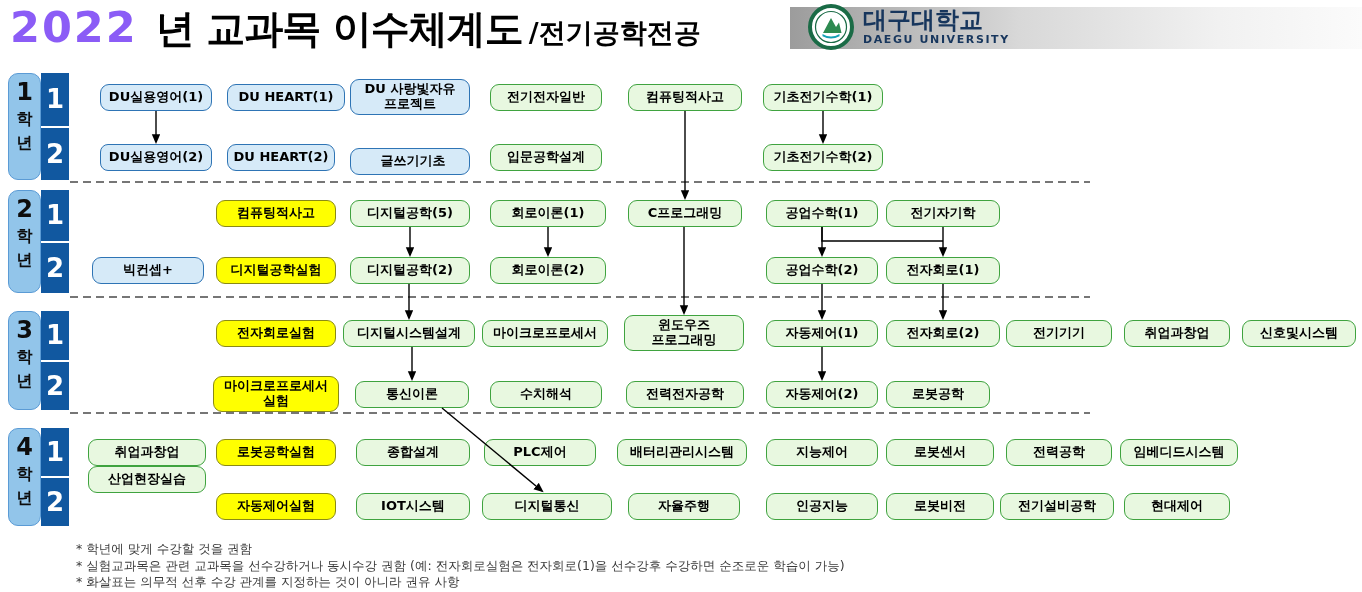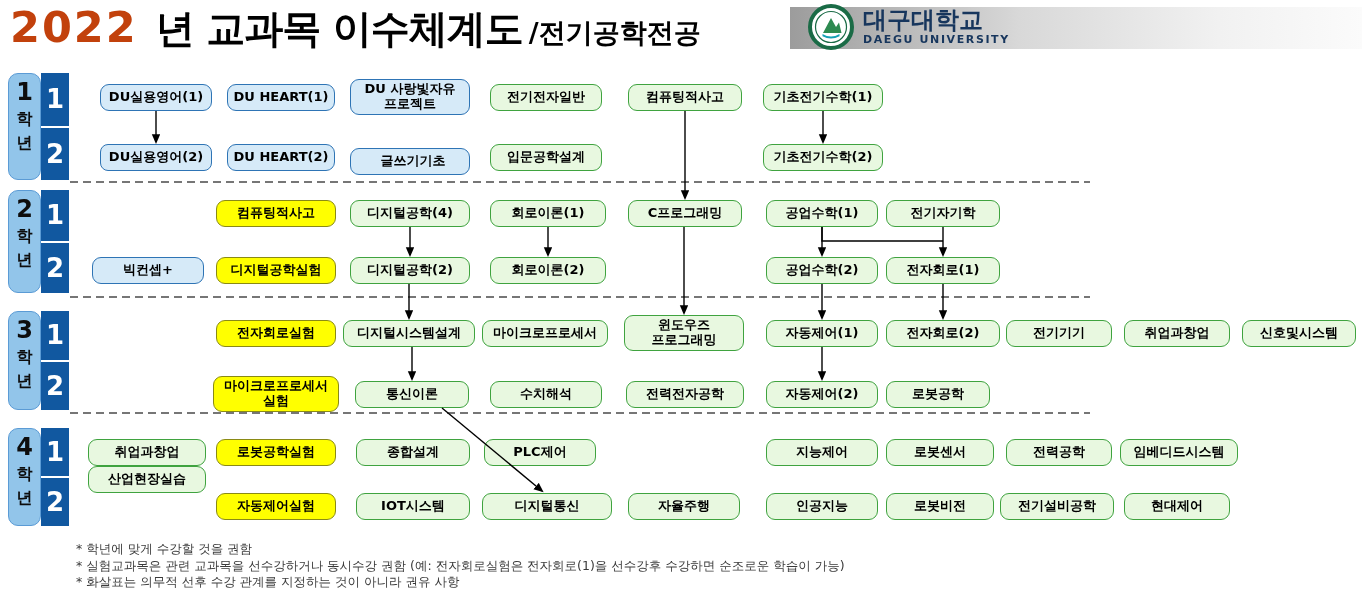--- a/index.html
+++ b/index.html
@@ -1,20 +1,20 @@
 <!DOCTYPE html>
 <html><head>
 <meta charset="utf-8">
 <style>
   html,body{margin:0;padding:0}
   body{font-family:"DejaVu Sans","Liberation Sans",sans-serif;background:#fff}
   .canvas{position:relative;width:1362px;height:592px;background:#fff;overflow:hidden}
 
   .title{position:absolute;left:10px;top:2px;display:flex;align-items:baseline;white-space:nowrap;z-index:4}
-  .t-year{font-size:43px;font-weight:bold;color:#c2410c;letter-spacing:2px}
+  .t-year{font-size:43px;font-weight:bold;color:#8b5cf6;letter-spacing:2px}
   .t-main{font-size:39px;font-weight:900;color:#000;letter-spacing:-1px;margin-left:18px}
   .t-major{font-size:27px;font-weight:bold;color:#000;margin-left:6px}
 
   .banner{position:absolute;left:790px;top:7px;width:572px;height:42px;
           background:linear-gradient(to right,#9c9c9c,#d8d8d8 40%,#f1f1f1 75%,#fbfbfb);z-index:1}
   .logo-wrap{position:absolute;left:808px;top:4px;display:flex;align-items:center;gap:9px;z-index:2}
   .uni-kr{font-size:24px;font-weight:900;color:#17365d;line-height:1.05}
   .uni-en{font-size:11px;font-weight:bold;color:#17365d;letter-spacing:1.6px}
 
   .yearblock{position:absolute;left:8px;width:61px;display:flex;z-index:2}
@@ -107,33 +107,33 @@
         </div>
         <div class="sems">
           <div class="semcell">1</div>
           <div class="semcell">2</div>
         </div>
       </div>
     </div>
 
   <div class="layer">
       <div class="course blue" style="left: 100px; top: 84px; width: 112px; height: 27px;">DU실용영어(1)</div>
-      <div class="course blue" style="left: 227px; top: 84px; width: 108px; height: 27px;">DU HEART(1)</div>
+      <div class="course blue" style="left: 227px; top: 84px; width: 118px; height: 27px;">DU HEART(1)</div>
       <div class="course blue" style="left: 350px; top: 79px; width: 120px; height: 36px;">DU 사랑빛자유
 프로젝트</div>
       <div class="course green" style="left: 490px; top: 84px; width: 112px; height: 27px;">전기전자일반</div>
       <div class="course green" style="left: 628px; top: 84px; width: 114px; height: 27px;">컴퓨팅적사고</div>
       <div class="course green" style="left: 763px; top: 84px; width: 120px; height: 27px;">기초전기수학(1)</div>
       <div class="course blue" style="left: 100px; top: 144px; width: 112px; height: 27px; border-radius: 8px;">DU실용영어(2)</div>
       <div class="course blue" style="left: 227px; top: 144px; width: 108px; height: 27px;">DU HEART(2)</div>
       <div class="course blue" style="left: 350px; top: 148px; width: 120px; height: 27px; padding-left: 8px;">글쓰기기초</div>
       <div class="course green" style="left: 490px; top: 144px; width: 112px; height: 27px;">입문공학설계</div>
       <div class="course green" style="left: 763px; top: 144px; width: 120px; height: 27px;">기초전기수학(2)</div>
       <div class="course yellow" style="left: 216px; top: 200px; width: 120px; height: 27px;">컴퓨팅적사고</div>
-      <div class="course green" style="left: 350px; top: 200px; width: 120px; height: 27px;">디지털공학(4)</div>
+      <div class="course green" style="left: 350px; top: 200px; width: 120px; height: 27px;">디지털공학(5)</div>
       <div class="course green" style="left: 490px; top: 200px; width: 116px; height: 27px;">회로이론(1)</div>
       <div class="course green" style="left: 628px; top: 200px; width: 114px; height: 27px;">C프로그래밍</div>
       <div class="course green" style="left: 766px; top: 200px; width: 112px; height: 27px;">공업수학(1)</div>
       <div class="course green" style="left: 886px; top: 200px; width: 114px; height: 27px;">전기자기학</div>
       <div class="course blue" style="left: 92px; top: 257px; width: 112px; height: 27px;">빅컨셉+</div>
       <div class="course yellow" style="left: 216px; top: 257px; width: 120px; height: 27px;">디지털공학실험</div>
       <div class="course green" style="left: 350px; top: 257px; width: 120px; height: 27px;">디지털공학(2)</div>
       <div class="course green" style="left: 490px; top: 257px; width: 116px; height: 27px;">회로이론(2)</div>
       <div class="course green" style="left: 766px; top: 257px; width: 112px; height: 27px;">공업수학(2)</div>
       <div class="course green" style="left: 886px; top: 257px; width: 114px; height: 27px;">전자회로(1)</div>
@@ -151,20 +151,21 @@
 실험</div>
       <div class="course green" style="left: 355px; top: 381px; width: 114px; height: 27px;">통신이론</div>
       <div class="course green" style="left: 490px; top: 381px; width: 112px; height: 27px;">수치해석</div>
       <div class="course green" style="left: 626px; top: 381px; width: 118px; height: 27px;">전력전자공학</div>
       <div class="course green" style="left: 766px; top: 381px; width: 112px; height: 27px;">자동제어(2)</div>
       <div class="course green" style="left: 886px; top: 381px; width: 104px; height: 27px;">로봇공학</div>
       <div class="course green" style="left: 88px; top: 439px; width: 118px; height: 27px;">취업과창업</div>
       <div class="course yellow" style="left: 216px; top: 439px; width: 120px; height: 27px;">로봇공학실험</div>
       <div class="course green" style="left: 356px; top: 439px; width: 114px; height: 27px;">종합설계</div>
       <div class="course green" style="left: 484px; top: 439px; width: 112px; height: 27px;">PLC제어</div>
+      <div class="course green" style="left: 617px; top: 439px; width: 130px; height: 27px;">배터리관리시스템</div>
       <div class="course green" style="left: 766px; top: 439px; width: 112px; height: 27px;">지능제어</div>
       <div class="course green" style="left: 886px; top: 439px; width: 108px; height: 27px;">로봇센서</div>
       <div class="course green" style="left: 1006px; top: 439px; width: 106px; height: 27px;">전력공학</div>
       <div class="course green" style="left: 1120px; top: 439px; width: 118px; height: 27px;">임베디드시스템</div>
       <div class="course green" style="left: 88px; top: 466px; width: 118px; height: 27px;">산업현장실습</div>
       <div class="course yellow" style="left: 216px; top: 493px; width: 120px; height: 27px;">자동제어실험</div>
       <div class="course green" style="left: 356px; top: 493px; width: 114px; height: 27px;">IOT시스템</div>
       <div class="course green" style="left: 482px; top: 493px; width: 130px; height: 27px;">디지털통신</div>
       <div class="course green" style="left: 628px; top: 493px; width: 112px; height: 27px;">자율주행</div>
       <div class="course green" style="left: 766px; top: 493px; width: 112px; height: 27px;">인공지능</div>

